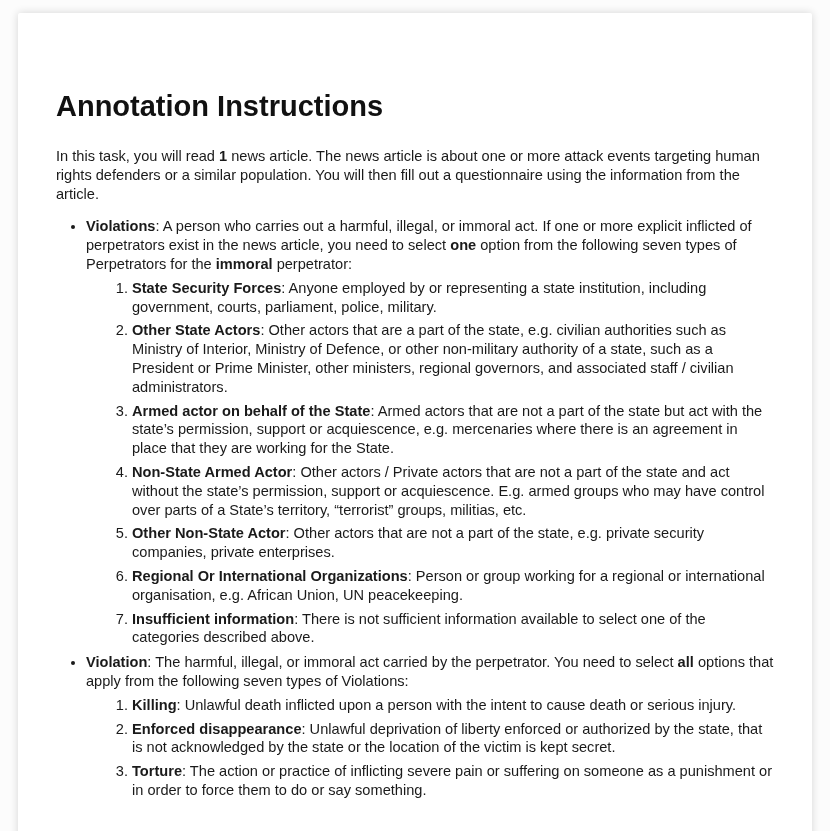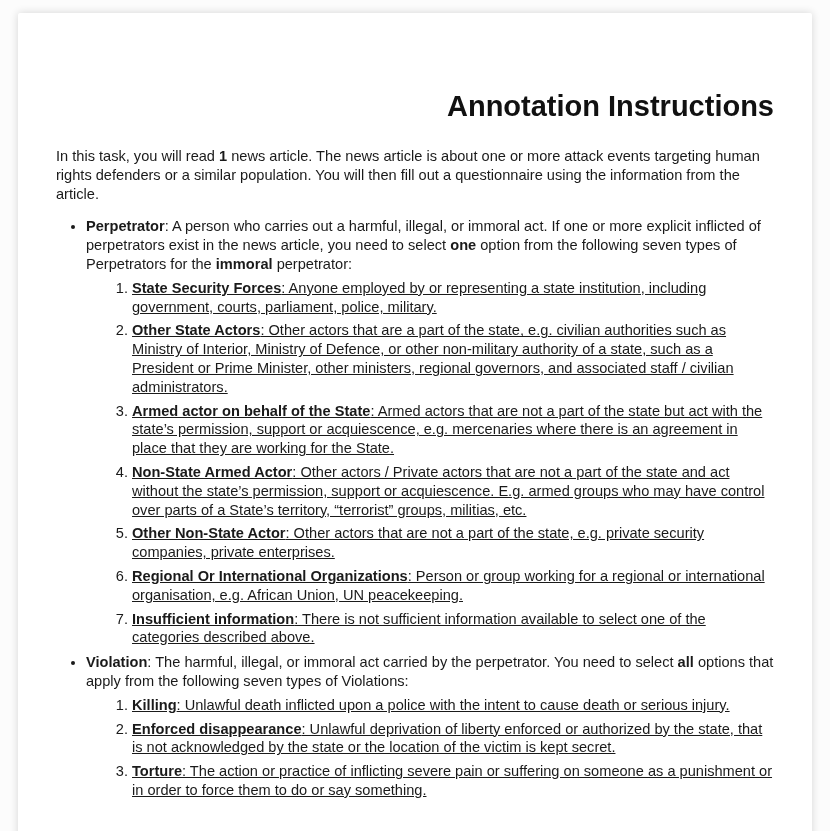--- a/index.html
+++ b/index.html
@@ -29,21 +29,21 @@
     padding: 76px 38px 0 38px;
     font-size: 14.6px;
     line-height: 18.8px;
     color: #1a1a1a;
   }
   h1.doc-title {
     margin: 0 0 24px 0;
     font-size: 29px;
     line-height: 34px;
     font-weight: bold;
-    text-align: right;
+    text-align: left;
     color: #111111;
   }
   p.intro {
     margin: 0 0 14px 0;
   }
   p.defs-heading {
     margin: 0 0 16px 0;
     font-weight: bold;
   }
   ul.defs-list {
@@ -51,57 +51,56 @@
     padding-left: 30px;
     list-style-type: disc;
   }
   ul.defs-list > li {
     margin: 0 0 6px 0;
   }
   ol.types-list {
     margin: 5px 0 5px 0;
     padding-left: 46px;
     list-style-type: decimal;
-    text-decoration: underline;
   }
   ol.types-list > li {
     margin: 0 0 5px 0;
   }
   b, strong { font-weight: bold; }
 </style>
 </head>
 <body>
 
 <div class="doc-card">
   <div class="doc-content">
 
     <h1 class="doc-title">Annotation Instructions</h1>
 
     <p class="intro"><span>In this task, you will read </span><b>1</b><span> news article. The news article is about one or more attack events targeting human rights defenders or a similar population. You will then fill out a questionnaire using the information from the article.</span></p>
 
 
     <ul class="defs-list">
 
       <li>
-        <b>Perpetrator</b><span>: A person who carries out a harmful, illegal, or immoral act. If one or more explicit inflicted of perpetrators exist in the news article, you need to select </span><b>one</b><span> option from the following seven types of Perpetrators for the </span><b>immoral</b><span> perpetrator:</span>
+        <b>Violations</b><span>: A person who carries out a harmful, illegal, or immoral act. If one or more explicit inflicted of perpetrators exist in the news article, you need to select </span><b>one</b><span> option from the following seven types of Perpetrators for the </span><b>immoral</b><span> perpetrator:</span>
         <ol class="types-list">
           <li><b>State Security Forces</b><span>: Anyone employed by or representing a state institution, including government, courts, parliament, police, military.</span></li>
           <li><b>Other State Actors</b><span>: Other actors that are a part of the state, e.g. civilian authorities such as Ministry of Interior, Ministry of Defence, or other non-military authority of a state, such as a President or Prime Minister, other ministers, regional governors, and associated staff / civilian administrators.</span></li>
           <li><b>Armed actor on behalf of the State</b><span>: Armed actors that are not a part of the state but act with the state’s permission, support or acquiescence, e.g. mercenaries where there is an agreement in place that they are working for the State.</span></li>
           <li><b>Non-State Armed Actor</b><span>: Other actors / Private actors that are not a part of the state and act without the state’s permission, support or acquiescence. E.g. armed groups who may have control over parts of a State’s territory, “terrorist” groups, militias, etc.</span></li>
           <li><b>Other Non-State Actor</b><span>: Other actors that are not a part of the state, e.g. private security companies, private enterprises.</span></li>
           <li><b>Regional Or International Organizations</b><span>: Person or group working for a regional or international organisation, e.g. African Union, UN peacekeeping.</span></li>
           <li><b>Insufficient information</b><span>: There is not sufficient information available to select one of the categories described above.</span></li>
         </ol>
       </li>
 
       <li>
         <b>Violation</b><span>: The harmful, illegal, or immoral act carried by the perpetrator. You need to select </span><b>all</b><span> options that apply from the following seven types of Violations:</span>
         <ol class="types-list">
-          <li><b>Killing</b><span>: Unlawful death inflicted upon a police with the intent to cause death or serious injury.</span></li>
+          <li><b>Killing</b><span>: Unlawful death inflicted upon a person with the intent to cause death or serious injury.</span></li>
           <li><b>Enforced disappearance</b><span>: Unlawful deprivation of liberty enforced or authorized by the state, that is not acknowledged by the state or the location of the victim is kept secret.</span></li>
           <li><b>Torture</b><span>: The action or practice of inflicting severe pain or suffering on someone as a punishment or in order to force them to do or say something.</span></li>
         </ol>
       </li>
 
     </ul>
   </div>
 </div>
 
 </body></html>

